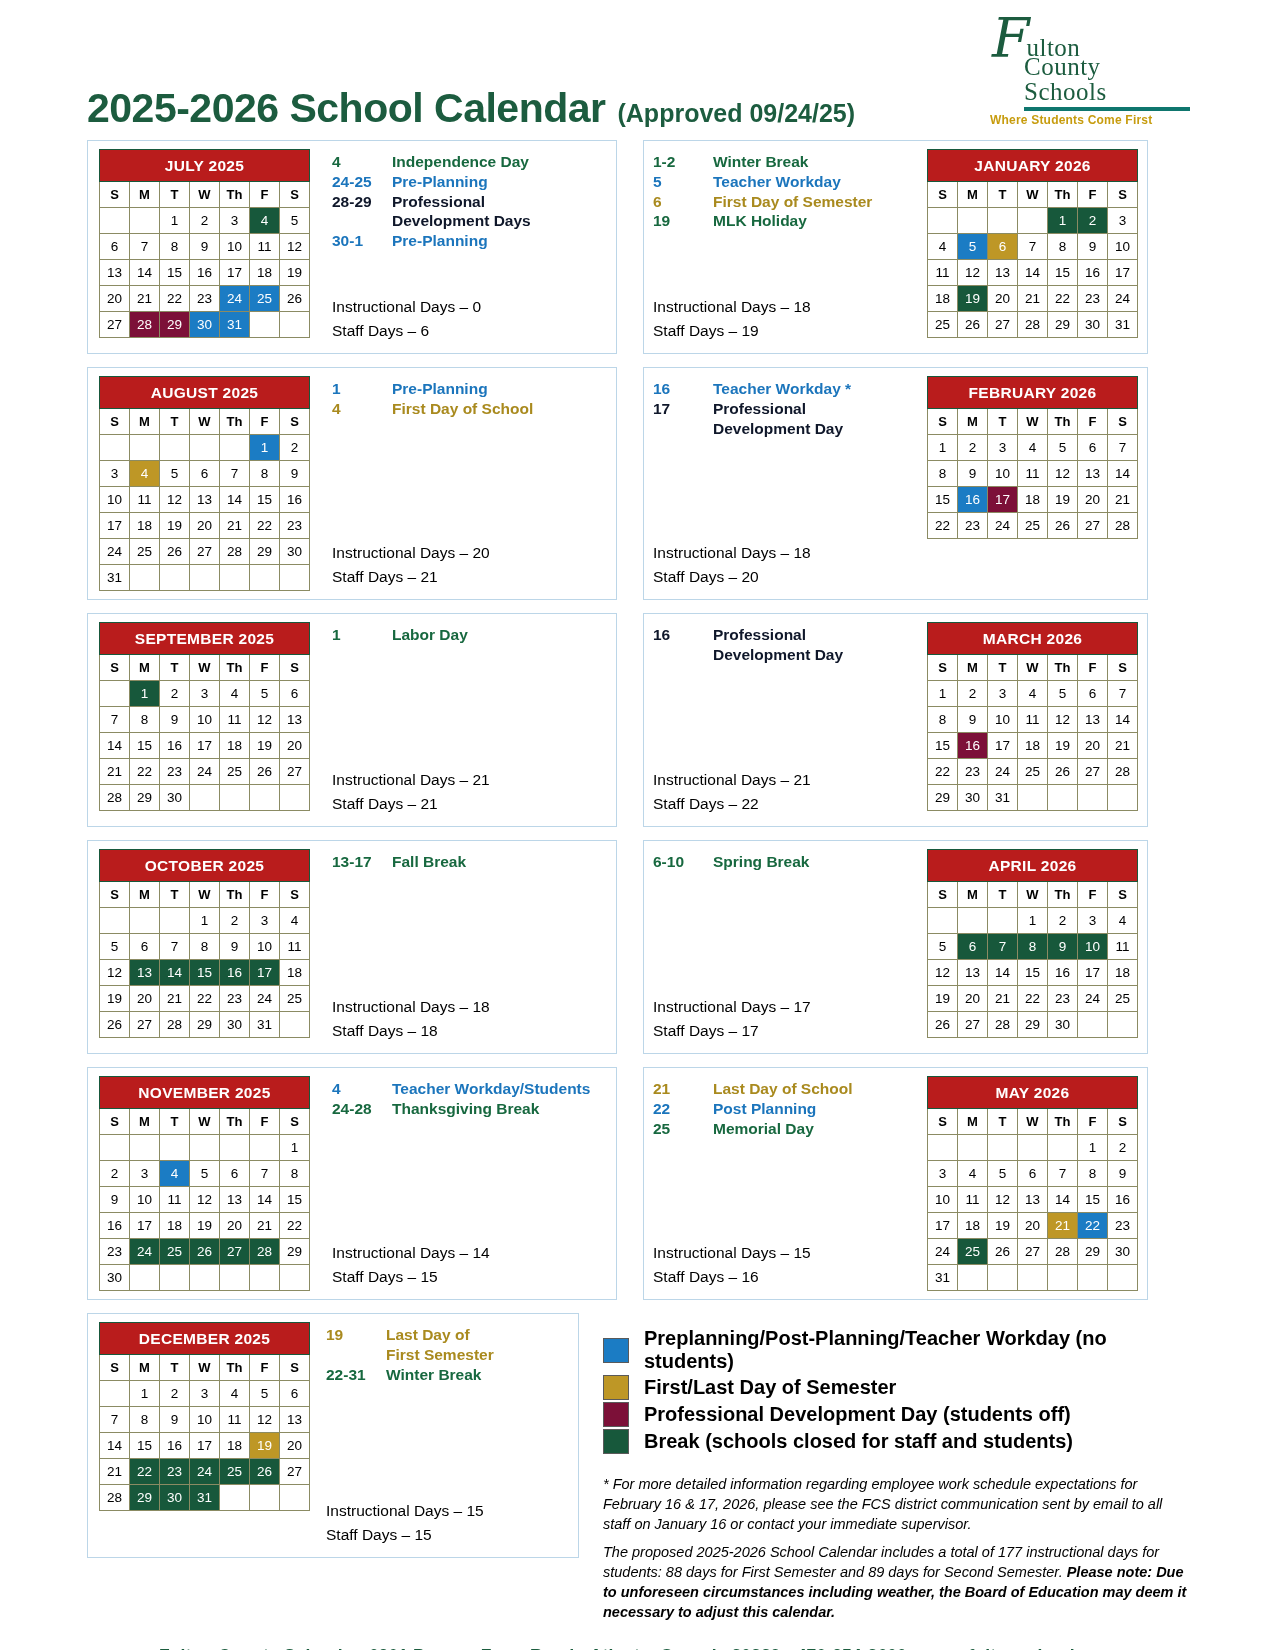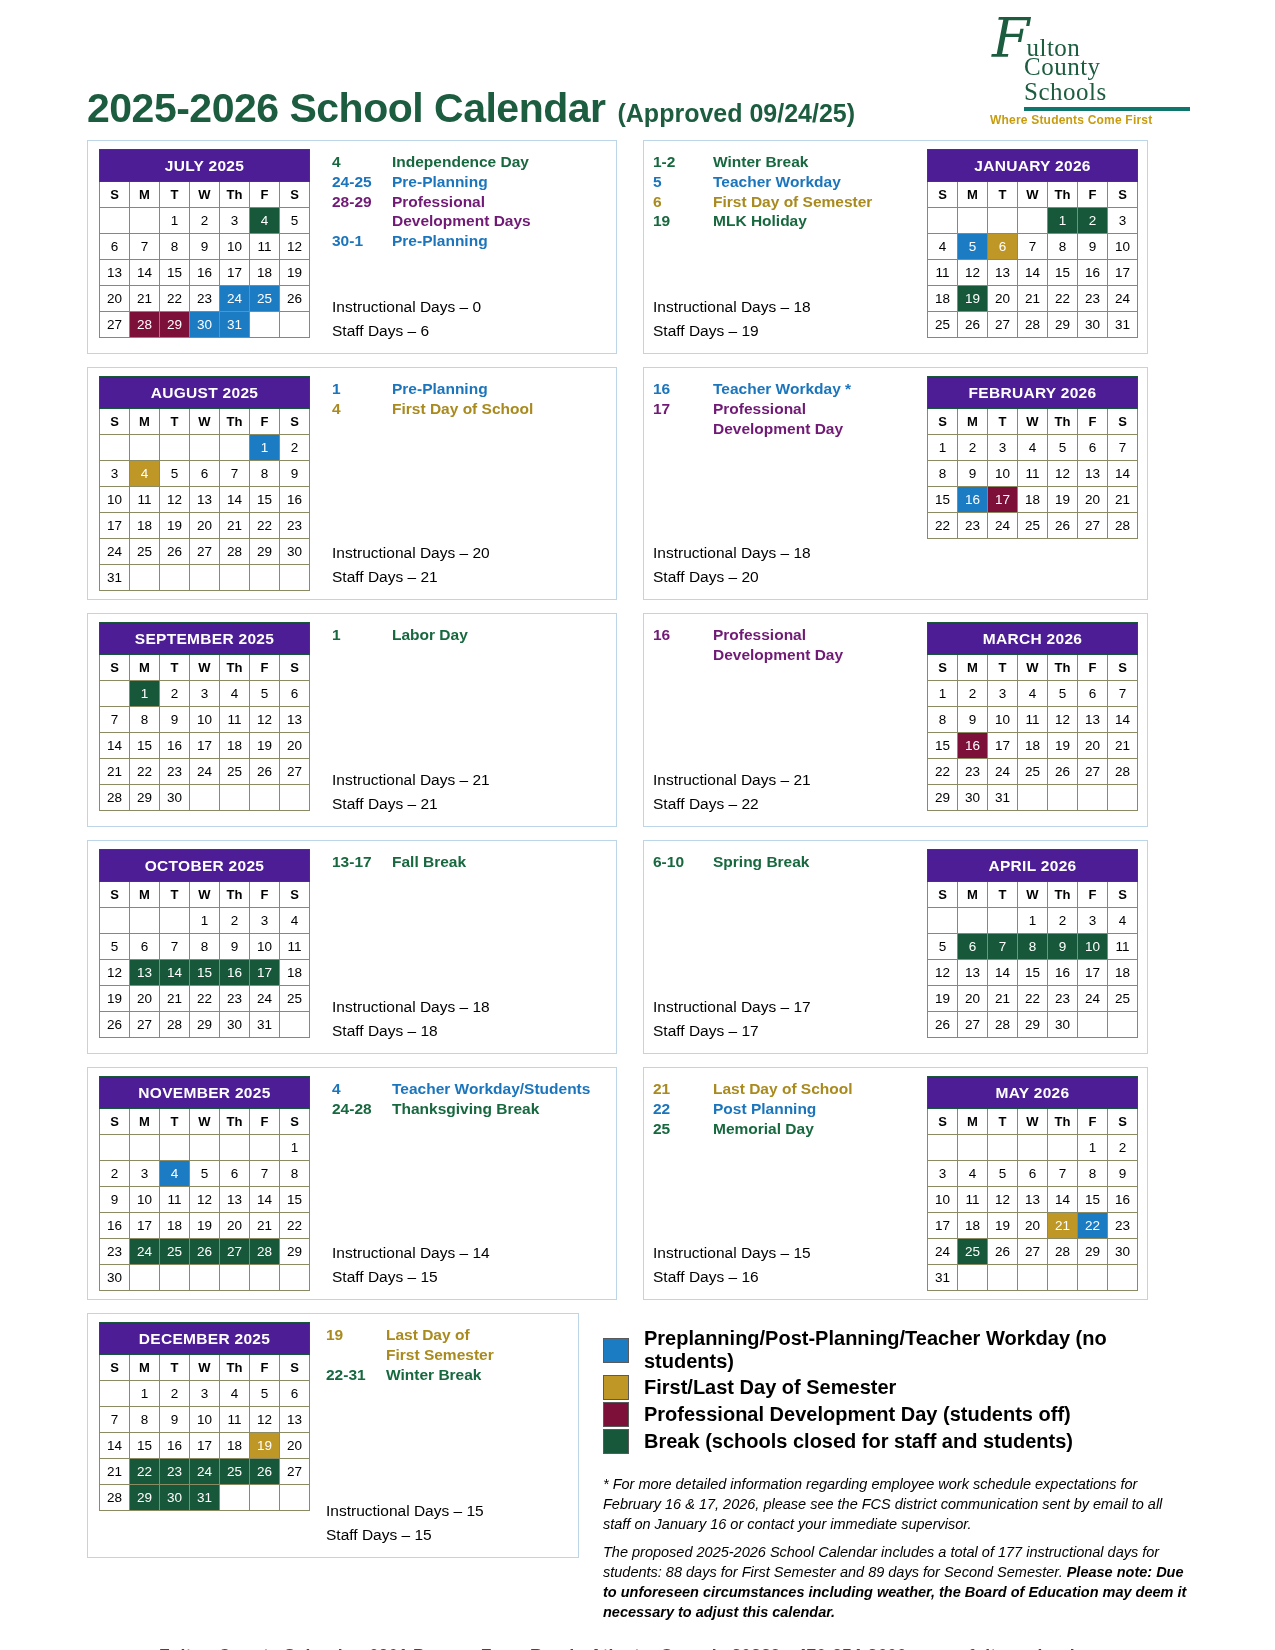--- a/index.html
+++ b/index.html
@@ -22,35 +22,35 @@
   .row{display:flex;gap:26px;margin-bottom:13px;align-items:stretch;}
   .month-box{box-sizing:border-box;border:1px solid #BCD6E8;background:#fff;
              padding:8px 9px 8px 11px;display:flex;gap:22px;width:530px;min-height:214px;}
   .month-box.flip{flex-direction:row-reverse;width:505px;gap:12px;padding-left:9px;}
   .month-box.dec{width:492px;min-height:245px;gap:16px;}
 
   
   .cal table{border-collapse:collapse;}
   .cal th,.cal td{border:1px solid #8B8B63;width:29px;min-width:29px;height:25px;padding:0;
                   text-align:center;font-size:13.5px;background:#fff;}
-  .cal .mname{background:#4c1d95;color:#fff;font-weight:bold;font-size:15.5px;height:31px;
+  .cal .mname{background:#b91c1c;color:#fff;font-weight:bold;font-size:15.5px;height:31px;
               border:1px solid #17583B;letter-spacing:0.3px;}
   .cal .dow th{font-weight:bold;font-size:13px;background:#fff;}
   td.hl-green{background:#17583B;color:#fff;}
   td.hl-blue{background:#1B7CC4;color:#fff;}
   td.hl-maroon{background:#7C1038;color:#fff;}
   td.hl-gold{background:#BE9726;color:#fff;}
 
   
   .notes{flex:1;display:flex;flex-direction:column;padding-top:3px;min-width:0;}
   .ev{display:flex;font-weight:bold;font-size:15.5px;line-height:1.28;}
   .ev-d{width:60px;flex-shrink:0;}
   .c-green{color:#17683F;}
   .c-blue{color:#1B75BC;}
-  .c-maroon{color:#701a75;}
+  .c-maroon{color:#0f172a;}
   .c-gold{color:#A98A1E;}
   .counts{margin-top:auto;font-size:15.5px;line-height:1.55;padding-bottom:2px;}
 
   
   .last-row{display:flex;gap:24px;margin-bottom:10px;}
   .legend-col{flex:1;padding-top:14px;min-width:0;}
   .legend-row{display:flex;align-items:center;gap:15px;margin-bottom:2px;}
   .swatch{width:26px;height:25px;flex-shrink:0;border:1px solid #5a5a5a;box-sizing:border-box;}
   .legend-label{font-weight:bold;font-size:20px;}
   .fn{font-style:italic;font-size:14.5px;line-height:1.38;margin:0;}

